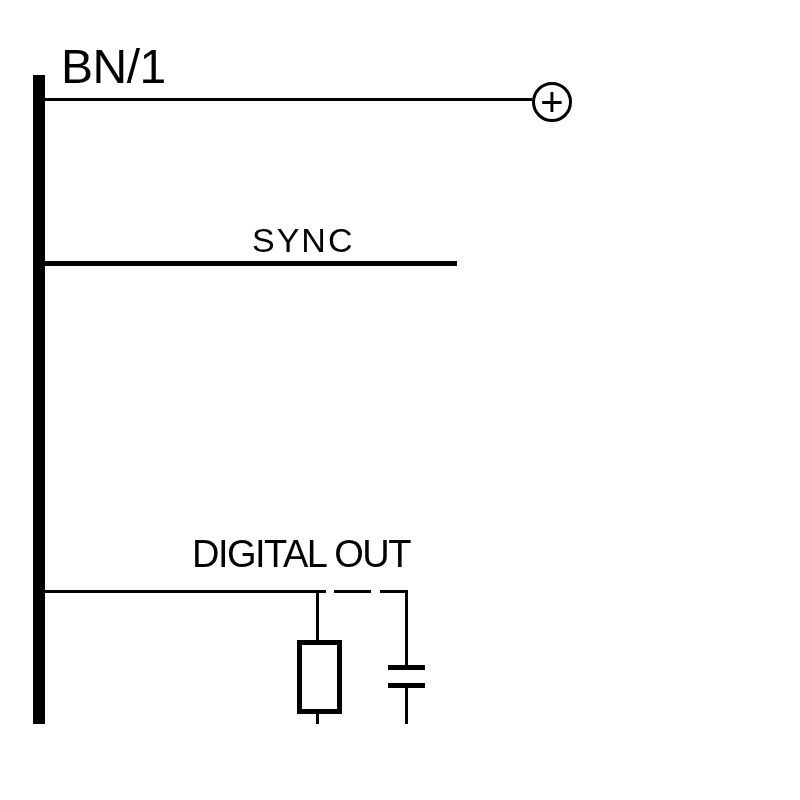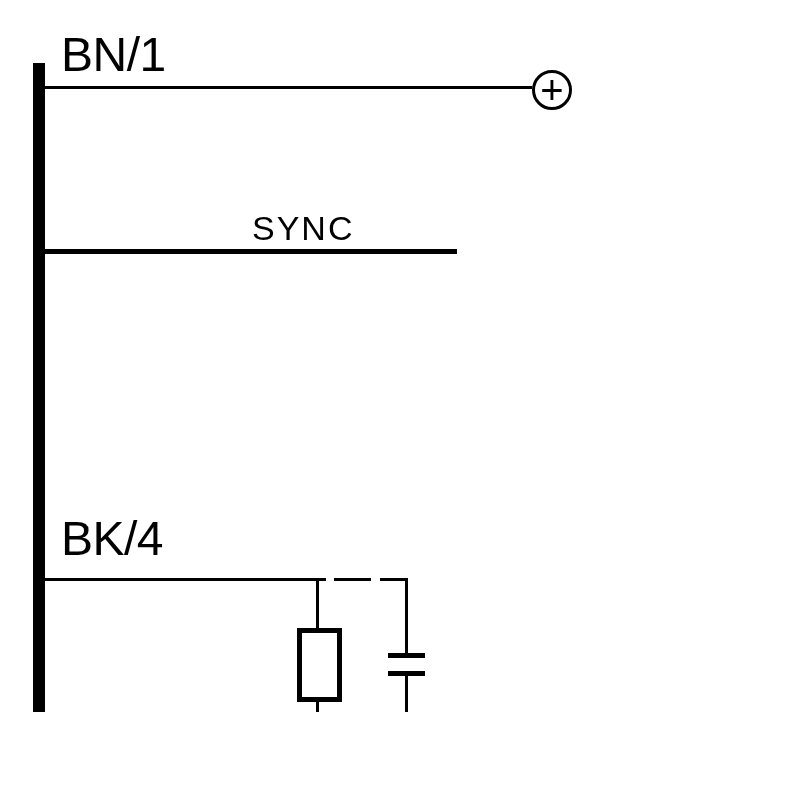--- a/index.html
+++ b/index.html
@@ -8,20 +8,21 @@
     background: #ffffff;
   }
   #stage {
     position: relative;
     width: 800px;
     height: 712px;
     background: #ffffff;
     font-family: "Liberation Sans", sans-serif;
     color: #000000;
     overflow: hidden;
+    margin-top: 12px;
   }
   .line {
     position: absolute;
     background: #000000;
   }
   .pin-label {
     position: absolute;
     font-size: 48px;
     line-height: 1;
     letter-spacing: -0.5px;
@@ -111,21 +112,21 @@
 
   <div class="pin-label" id="bn1-label">BN/1</div>
   <div class="line" id="wire-bn1"></div>
   <div class="terminal-circle" id="plus-terminal">
     <span class="terminal-glyph">+</span>
   </div>
 
   <div class="signal-label" id="sync-label">SYNC</div>
   <div class="line" id="wire-wh2"></div>
 
-  <div class="pin-label" id="bk4-label">BK/4</div>
+  <div class="signal-label" id="digital-out-label">DIGITAL OUT</div>
   <div class="line" id="wire-bk4"></div>
   <div class="line" id="dash-seg-1"></div>
   <div class="line" id="dash-seg-2"></div>
 
   <div class="line" id="resistor-lead-top"></div>
   <div id="resistor-body"></div>
   <div class="line" id="resistor-lead-bottom"></div>
 
   <div class="line" id="capacitor-lead-top"></div>
   <div class="line" id="capacitor-plate-top"></div>

